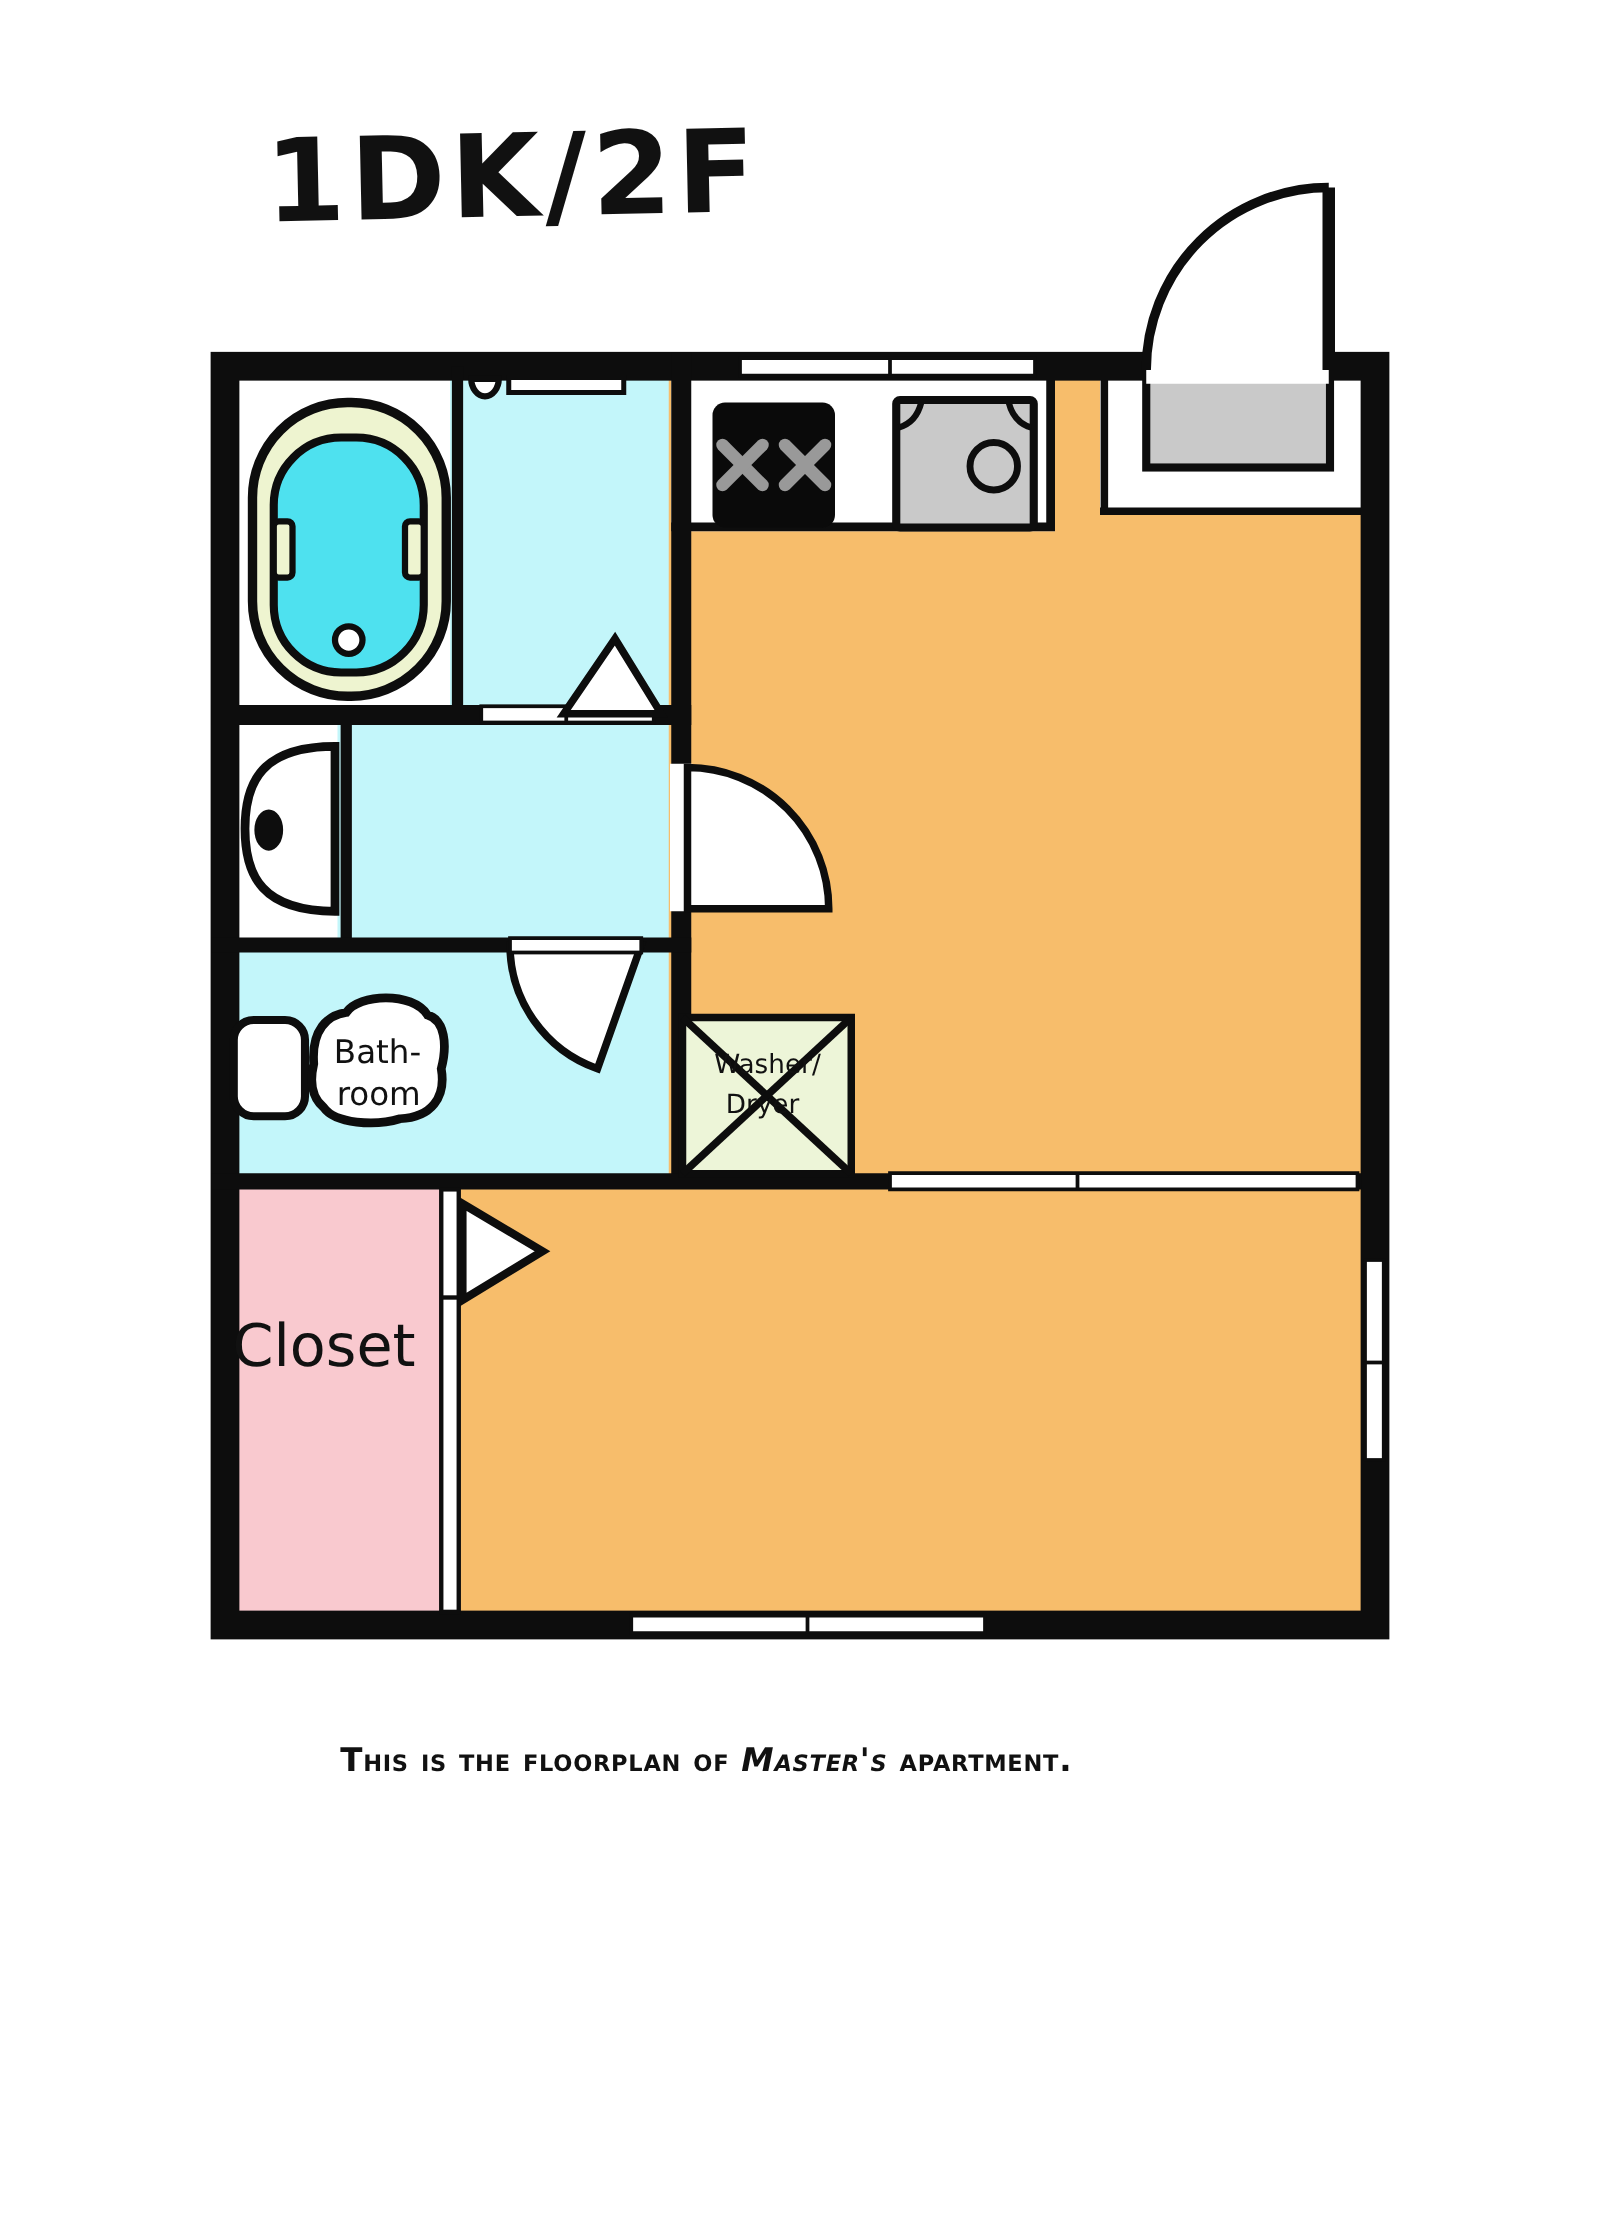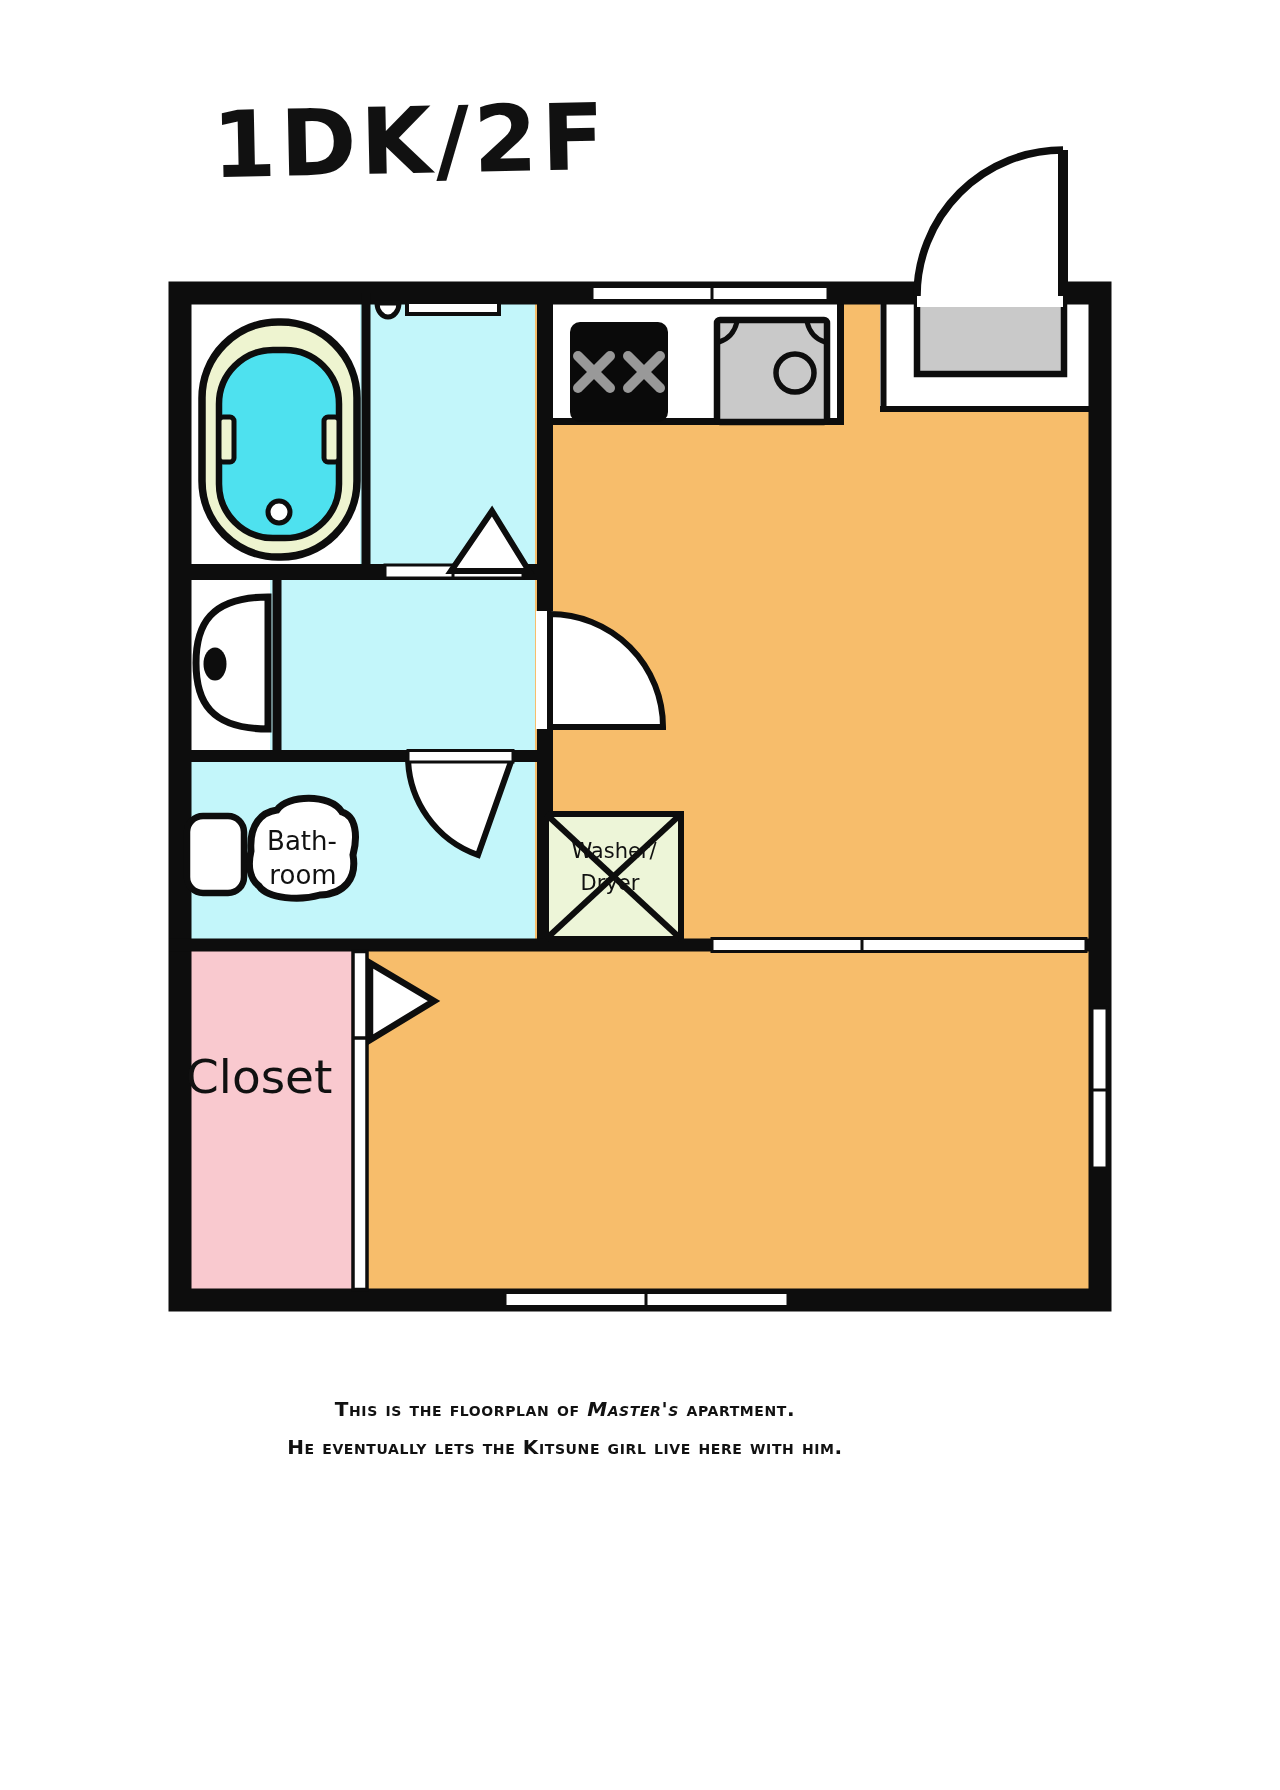--- a/index.html
+++ b/index.html
@@ -9,21 +9,21 @@
   }
   .plan-svg { position:absolute; left:0; top:0; }
   .ink { stroke:#0d0d0d; }
   .title {
     position:absolute; left:212px; top:88px;
     font-size:92px; font-weight:700; letter-spacing:4px;
     transform:rotate(-1.2deg); white-space:nowrap;
   }
   .caption {
     position:absolute; left:158px; top:1390px; width:814px;
-    text-align:center; font-weight:700; font-size:20px; line-height:38px;
+    text-align:center; font-weight:700; font-size:26px; line-height:38px;
     font-variant:small-caps; letter-spacing:0.6px; white-space:nowrap;
   }
   .caption .em { font-style:italic; }
   svg text { font-family:"DejaVu Sans", sans-serif; fill:#111; }
 </style>
 </head>
 <body>
 
 <div class="page">
 
@@ -140,16 +140,15 @@
       <path d="M 251,851 C 249,824 262,812 277,810 C 287,795 330,793 342,812 C 356,816 358,836 353,855 C 357,878 345,894 320,895 C 300,901 268,899 259,886 C 249,878 248,864 251,851 Z" fill="#ffffff" class="ink" stroke-width="7"></path>
       <text x="302" y="850" font-size="26" text-anchor="middle">Bath-</text>
       <text x="303" y="884" font-size="26" text-anchor="middle">room</text>
     </g>
 
     <text x="186" y="1093" font-size="47">Closet</text>
   </svg>
 
   <div class="caption">
     <div><span>This is the floorplan of </span><span class="em">Master's</span><span> apartment.</span></div>
-    <div>He eventually lets the Kitsune girl live here with him.</div>
   </div>
 
 </div>
 
 </body></html>

